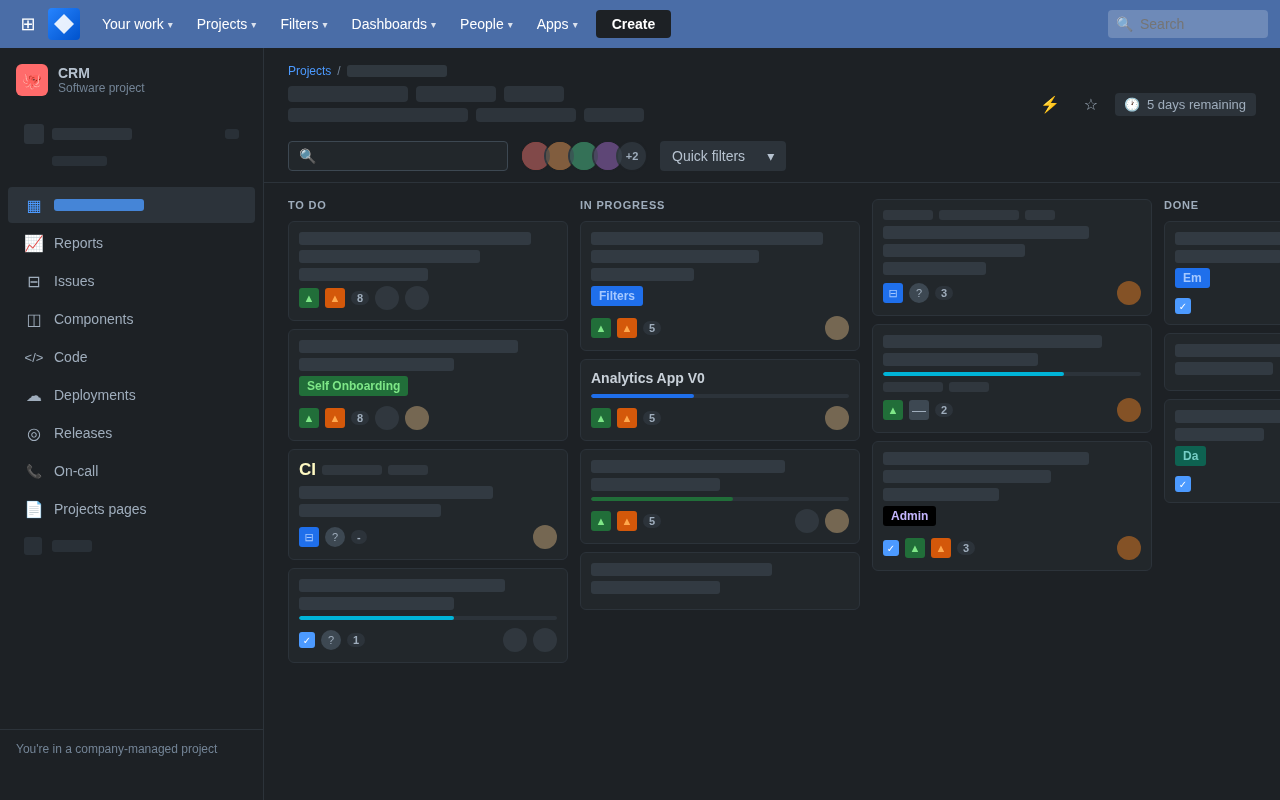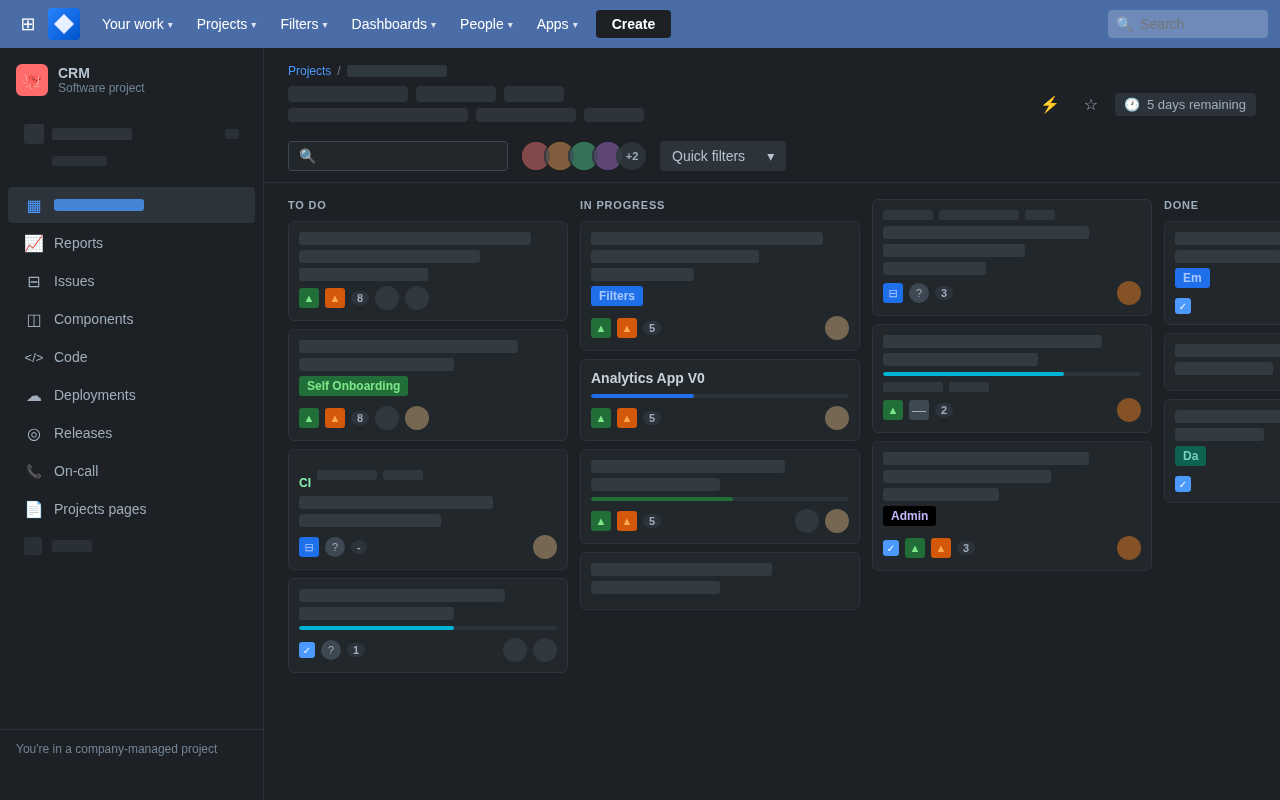--- a/index.html
+++ b/index.html
@@ -581,21 +581,21 @@
             <div class="icon-badge badge-green">▲</div>
             <div class="icon-badge badge-orange">▲</div>
             <span class="count-badge">8</span>
             <div class="card-blurred-avatar"></div>
             <div class="card-blurred-avatar" style="background:#c8a87a;"></div>
           </div>
         </div>
 
         <div class="kanban-card">
           <div style="display:flex; align-items:center; gap:6px; margin-bottom:6px;">
-            <span style="font-size:12px; font-weight:600; color:#86efac;margin-top:16px;">CI</span>
+            <span style="font-size:17px; font-weight:600; color:#fef9c3;">CI</span>
             <div class="blurred-bar" style="width:60px;"></div>
             <div class="blurred-bar" style="width:40px;"></div>
           </div>
           <div class="card-title-blurred" style="width:75%;"></div>
           <div class="card-title-blurred" style="width:55%;"></div>
           <div class="card-footer" style="margin-top:8px;">
             <div class="icon-badge badge-blue">⊟</div>
             <div class="icon-badge badge-question">?</div>
             <span class="count-badge">-</span>
             <div class="card-blurred-avatar" style="background:#c8a87a; margin-left:auto;"></div>

